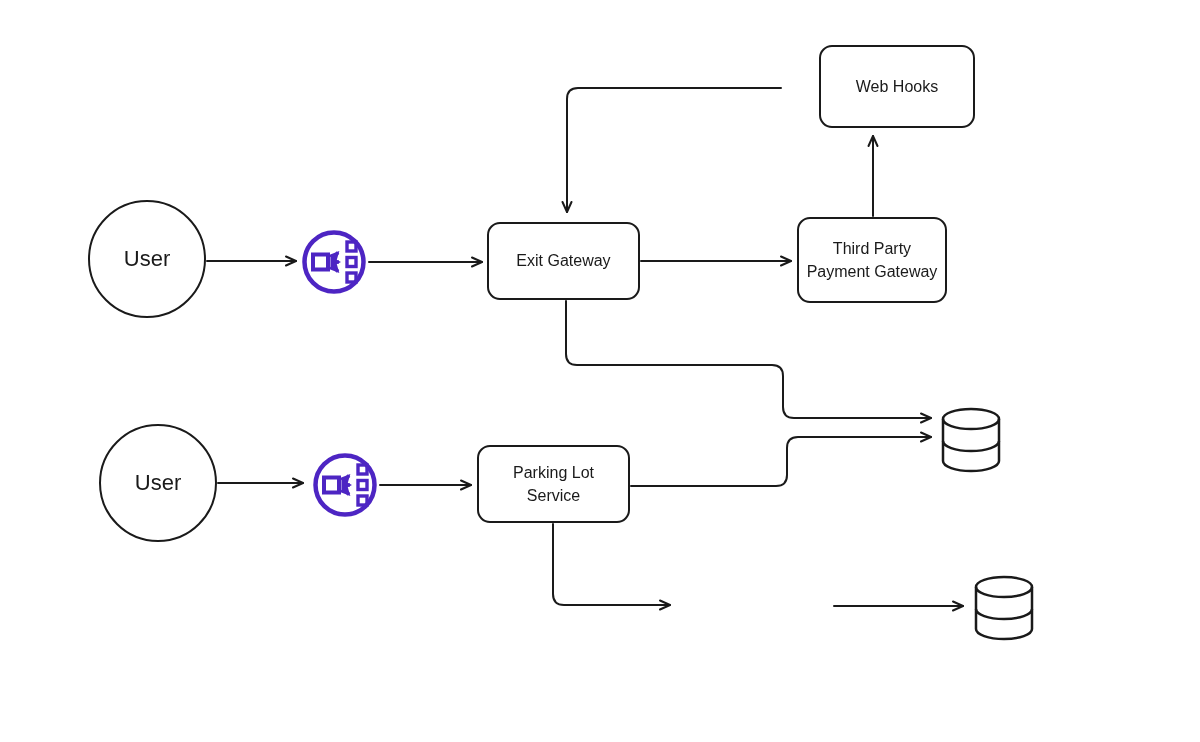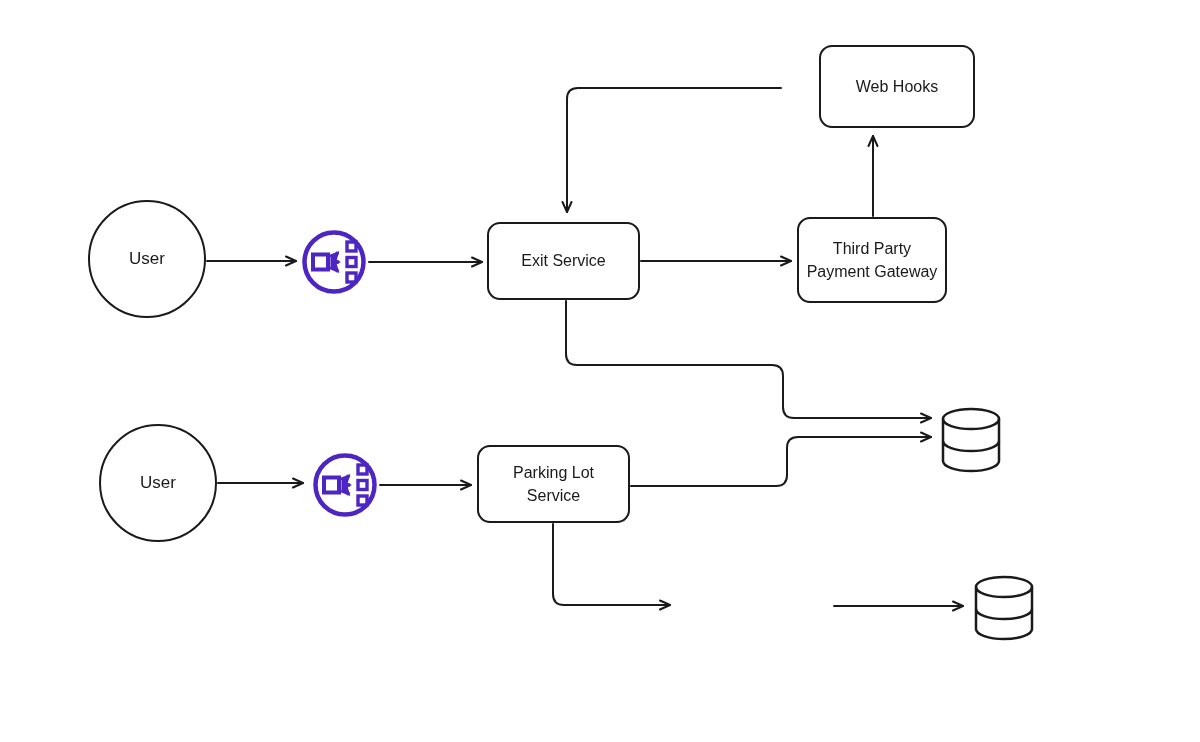--- a/index.html
+++ b/index.html
@@ -28,21 +28,21 @@
     background: #ffffff;
     display: flex;
     align-items: center;
     justify-content: center;
     text-align: center;
     font-size: 16px;
     line-height: 1.45;
     white-space: pre-line;
   }
   .rect { border-radius: 13px; }
-  .circle { border-radius: 50%; font-size: 17px; }
+  .circle { border-radius: 50%; font-size: 22px; }
 
   .user-top   { left: 88px;  top: 200px; width: 118px; height: 118px; }
   .user-bot   { left: 99px;  top: 424px; width: 118px; height: 118px; }
   .exit       { left: 487px; top: 222px; width: 153px; height: 78px; }
   .webhooks   { left: 781px; top: 45px;  width: 156px; height: 83px; margin-left: 38px; }
   .tppg       { left: 797px; top: 217px; width: 150px; height: 86px; }
   .parking    { left: 477px; top: 445px; width: 153px; height: 78px; }
   .auditing   { left: 680px; top: 567px; width: 152px; height: 81px; }
 
   .icon-abs { position: absolute; }
@@ -76,21 +76,21 @@
   </svg>
 
   <div class="node circle user-top">
     <span>User</span>
   </div>
   <div class="node circle user-bot">
     <span>User</span>
   </div>
 
   <div class="node rect exit">
-    <span>Exit Service</span>
+    <span>Exit Gateway</span>
   </div>
   <div class="node rect webhooks">
     <span>Web Hooks</span>
   </div>
   <div class="node rect tppg">
     <span>Third Party
 Payment Gateway</span>
   </div>
   <div class="node rect parking">
     <span>Parking Lot

